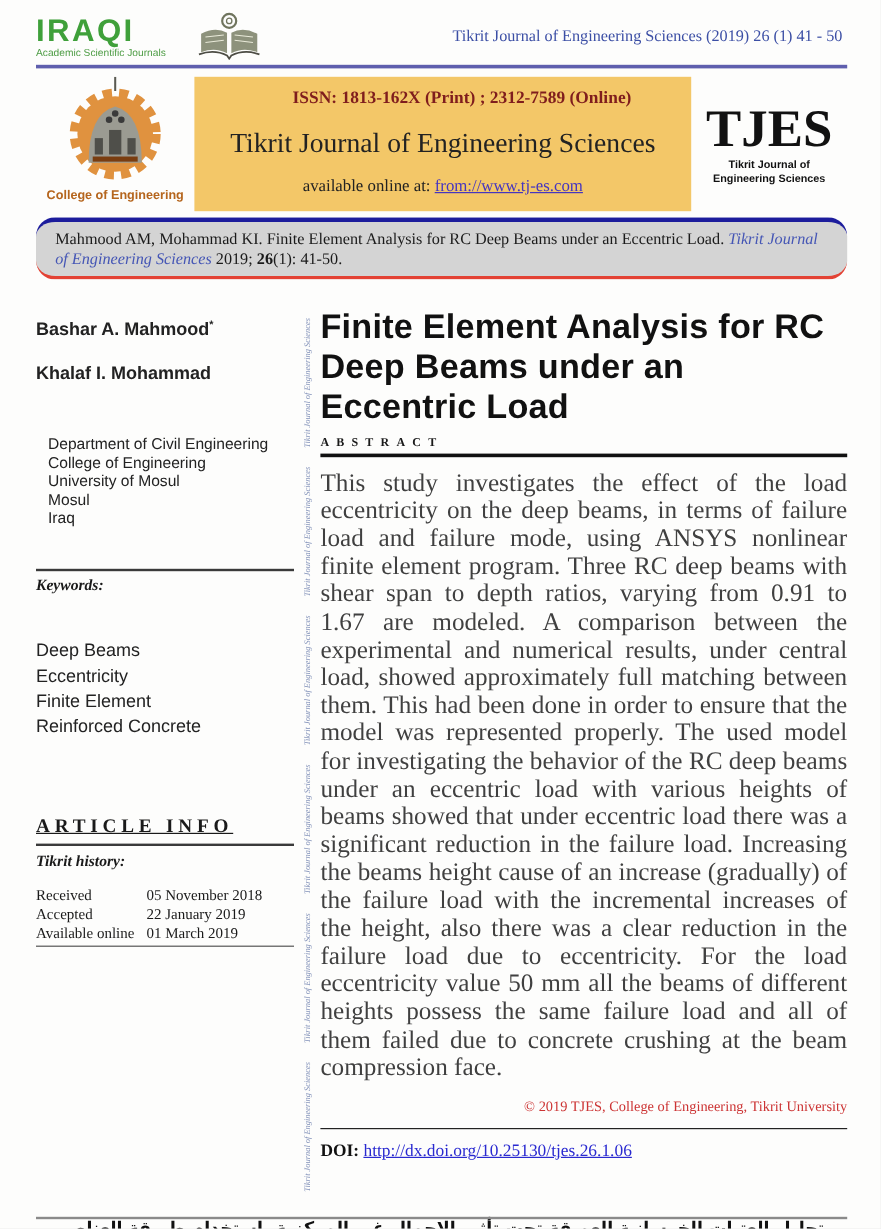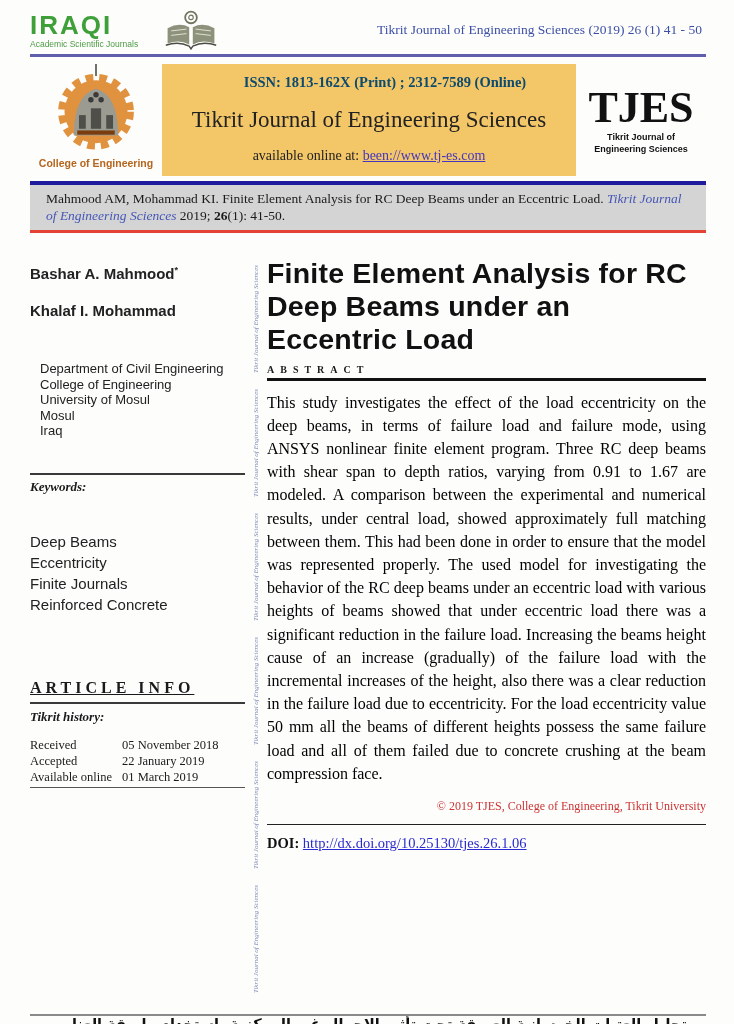--- a/index.html
+++ b/index.html
@@ -20,29 +20,29 @@
   .iraqi-title{font-family:"Liberation Sans",sans-serif;font-weight:bold;font-size:26px;letter-spacing:2px;color:#3fa03a;}
   .iraqi-sub{font-family:"Liberation Sans",sans-serif;font-size:8.5px;color:#4d9c44;margin-top:2px;}
   .book-wrap{margin-left:26px;margin-top:4px;}
   .journal-ref{margin-left:auto;font-size:13.5px;color:#3c4fa5;padding-right:4px;text-align:right;}
   .purple-rule{height:3px;background:#5f5fae;margin-top:2px;}
   
   .banner{display:flex;margin-top:7px;height:112px;}
   .college-logo{width:132px;display:flex;flex-direction:column;align-items:center;justify-content:flex-start;}
   .college-caption{font-family:"Liberation Sans",sans-serif;font-weight:bold;font-size:10.5px;color:#b5651d;margin-top:1px;white-space:nowrap;}
   .banner-center{flex:1;background:#f3c768;display:flex;flex-direction:column;align-items:center;justify-content:space-between;padding:10px 6px 12px 6px;box-sizing:border-box;}
-  .issn-line{font-size:14.5px;font-weight:bold;color:#0c4a6e;margin-left:32px;}
+  .issn-line{font-size:14.5px;font-weight:bold;color:#7f1d1d;margin-left:32px;}
   .banner-title{font-size:23px;color:#222;}
   .available-line{font-size:14px;color:#222;}
   .available-line a{color:#4535c0;text-decoration:underline;cursor:pointer;}
   .tjes-logo{width:130px;display:flex;flex-direction:column;align-items:center;justify-content:center;line-height:1;}
   .tjes-acronym{font-family:"Liberation Serif",serif;font-weight:bold;font-size:44px;color:#111;}
   .tjes-cap{font-family:"Liberation Sans",sans-serif;font-weight:bold;font-size:9px;color:#111;margin-top:3px;}
   
-  .citation{margin-top:5px;background:#d4d4d4;border-top:4px solid #1c1c9c;border-bottom:3px solid #e34234;padding:5px 18px 6px 16px;font-size:13.5px;line-height:17px;}
+  .citation{margin-top:5px;background:#d4d4d4;border-top:4px solid #1c1c9c;border-bottom:3px solid #e34234;padding:5px 18px 6px 16px;font-size:13.5px;line-height:17px;border-radius:16px;}
   .cit-journal{font-style:italic;color:#4556b5;}
   .cit-vol{font-weight:bold;}
   
   .main{display:grid;grid-template-columns:215px 22px 1fr;margin-top:24px;}
   .leftcol{padding-top:8px;}
   .author{font-family:"Liberation Sans",sans-serif;font-weight:bold;font-size:15px;color:#222;}
   .author + .author{margin-top:20px;}
   .author sup{font-size:9px;}
   .affiliation{margin-top:42px;padding-left:10px;font-family:"Liberation Sans",sans-serif;font-size:13px;line-height:15.5px;color:#222;}
   .kw-rule{height:2px;background:#3a3a3a;margin-top:34px;}
@@ -59,21 +59,21 @@
   .spine{display:flex;flex-direction:column;align-items:center;overflow:hidden;}
   .spine span{
     writing-mode:vertical-rl;transform:rotate(180deg);
     font-size:7px;font-style:italic;color:#8090b8;
     white-space:nowrap;margin:8px 0;
   }
   
   .article-title{font-family:"Liberation Sans",sans-serif;font-weight:bold;font-size:28.5px;line-height:33px;color:#111;letter-spacing:0.2px;}
   .abs-heading{font-weight:bold;font-size:10px;letter-spacing:6px;margin-top:8px;}
   .abs-rule{height:2.5px;background:#111;margin-top:3px;}
-  .abstract{margin-top:10px;font-size:16px;line-height:23.2px;text-align:justify;color:#000000;}
+  .abstract{margin-top:10px;font-size:21px;line-height:23.2px;text-align:justify;color:#404040;}
   .copyright{margin-top:14px;text-align:right;font-size:12px;color:#cc3434;}
   .doi-rule{height:1.5px;background:#222;margin-top:10px;}
   .doi-line{margin-top:10px;font-size:14.5px;}
   .doi-label{font-weight:bold;color:#111;}
   .doi-line a{color:#2a2ad0;text-decoration:underline;cursor:pointer;}
   
   .arabic{direction:rtl;font-family:"DejaVu Sans",sans-serif;margin-top:14px;}
   .ar-title{text-align:center;font-weight:bold;font-size:14.5px;color:#111;}
   .bottom-rule{position:absolute;left:30px;right:28px;bottom:8px;height:2px;background:#8a8a8a;}
 </style>
@@ -119,21 +119,21 @@
         <rect x="44" y="52" width="12" height="24" fill="#4f4f4a"></rect>
         <rect x="28" y="78" width="44" height="5" fill="#7a3d10"></rect>
       </svg>
       <span class="college-caption">College of Engineering</span>
     </div>
     <div class="banner-center">
       <span class="issn-line">ISSN: 1813-162X (Print) ; 2312-7589 (Online)</span>
       <span class="banner-title">Tikrit Journal of Engineering Sciences</span>
       <span class="available-line">
         <span>available online at:</span>
-        <a>been://www.tj-es.com</a>
+        <a>from://www.tj-es.com</a>
       </span>
     </div>
     <div class="tjes-logo">
       <span class="tjes-acronym">TJES</span>
       <span class="tjes-cap">Tikrit Journal of</span>
       <span class="tjes-cap">Engineering Sciences</span>
     </div>
   </div>
 
   <div class="citation">
@@ -157,21 +157,21 @@
         <div>University of Mosul</div>
         <div>Mosul</div>
         <div>Iraq</div>
       </div>
 
       <div class="kw-rule"></div>
       <div class="kw-heading">Keywords:</div>
       <div class="keywords">
         <div>Deep Beams</div>
         <div>Eccentricity</div>
-        <div>Finite Journals</div>
+        <div>Finite Element</div>
         <div>Reinforced Concrete</div>
       </div>
 
       <div class="ai-heading">ARTICLE INFO</div>
       <div class="ai-rule"></div>
       <div class="ah-heading">Tikrit history:</div>
 
       <div class="history">
         <div class="history-row">
           <span class="history-label">Received</span>

